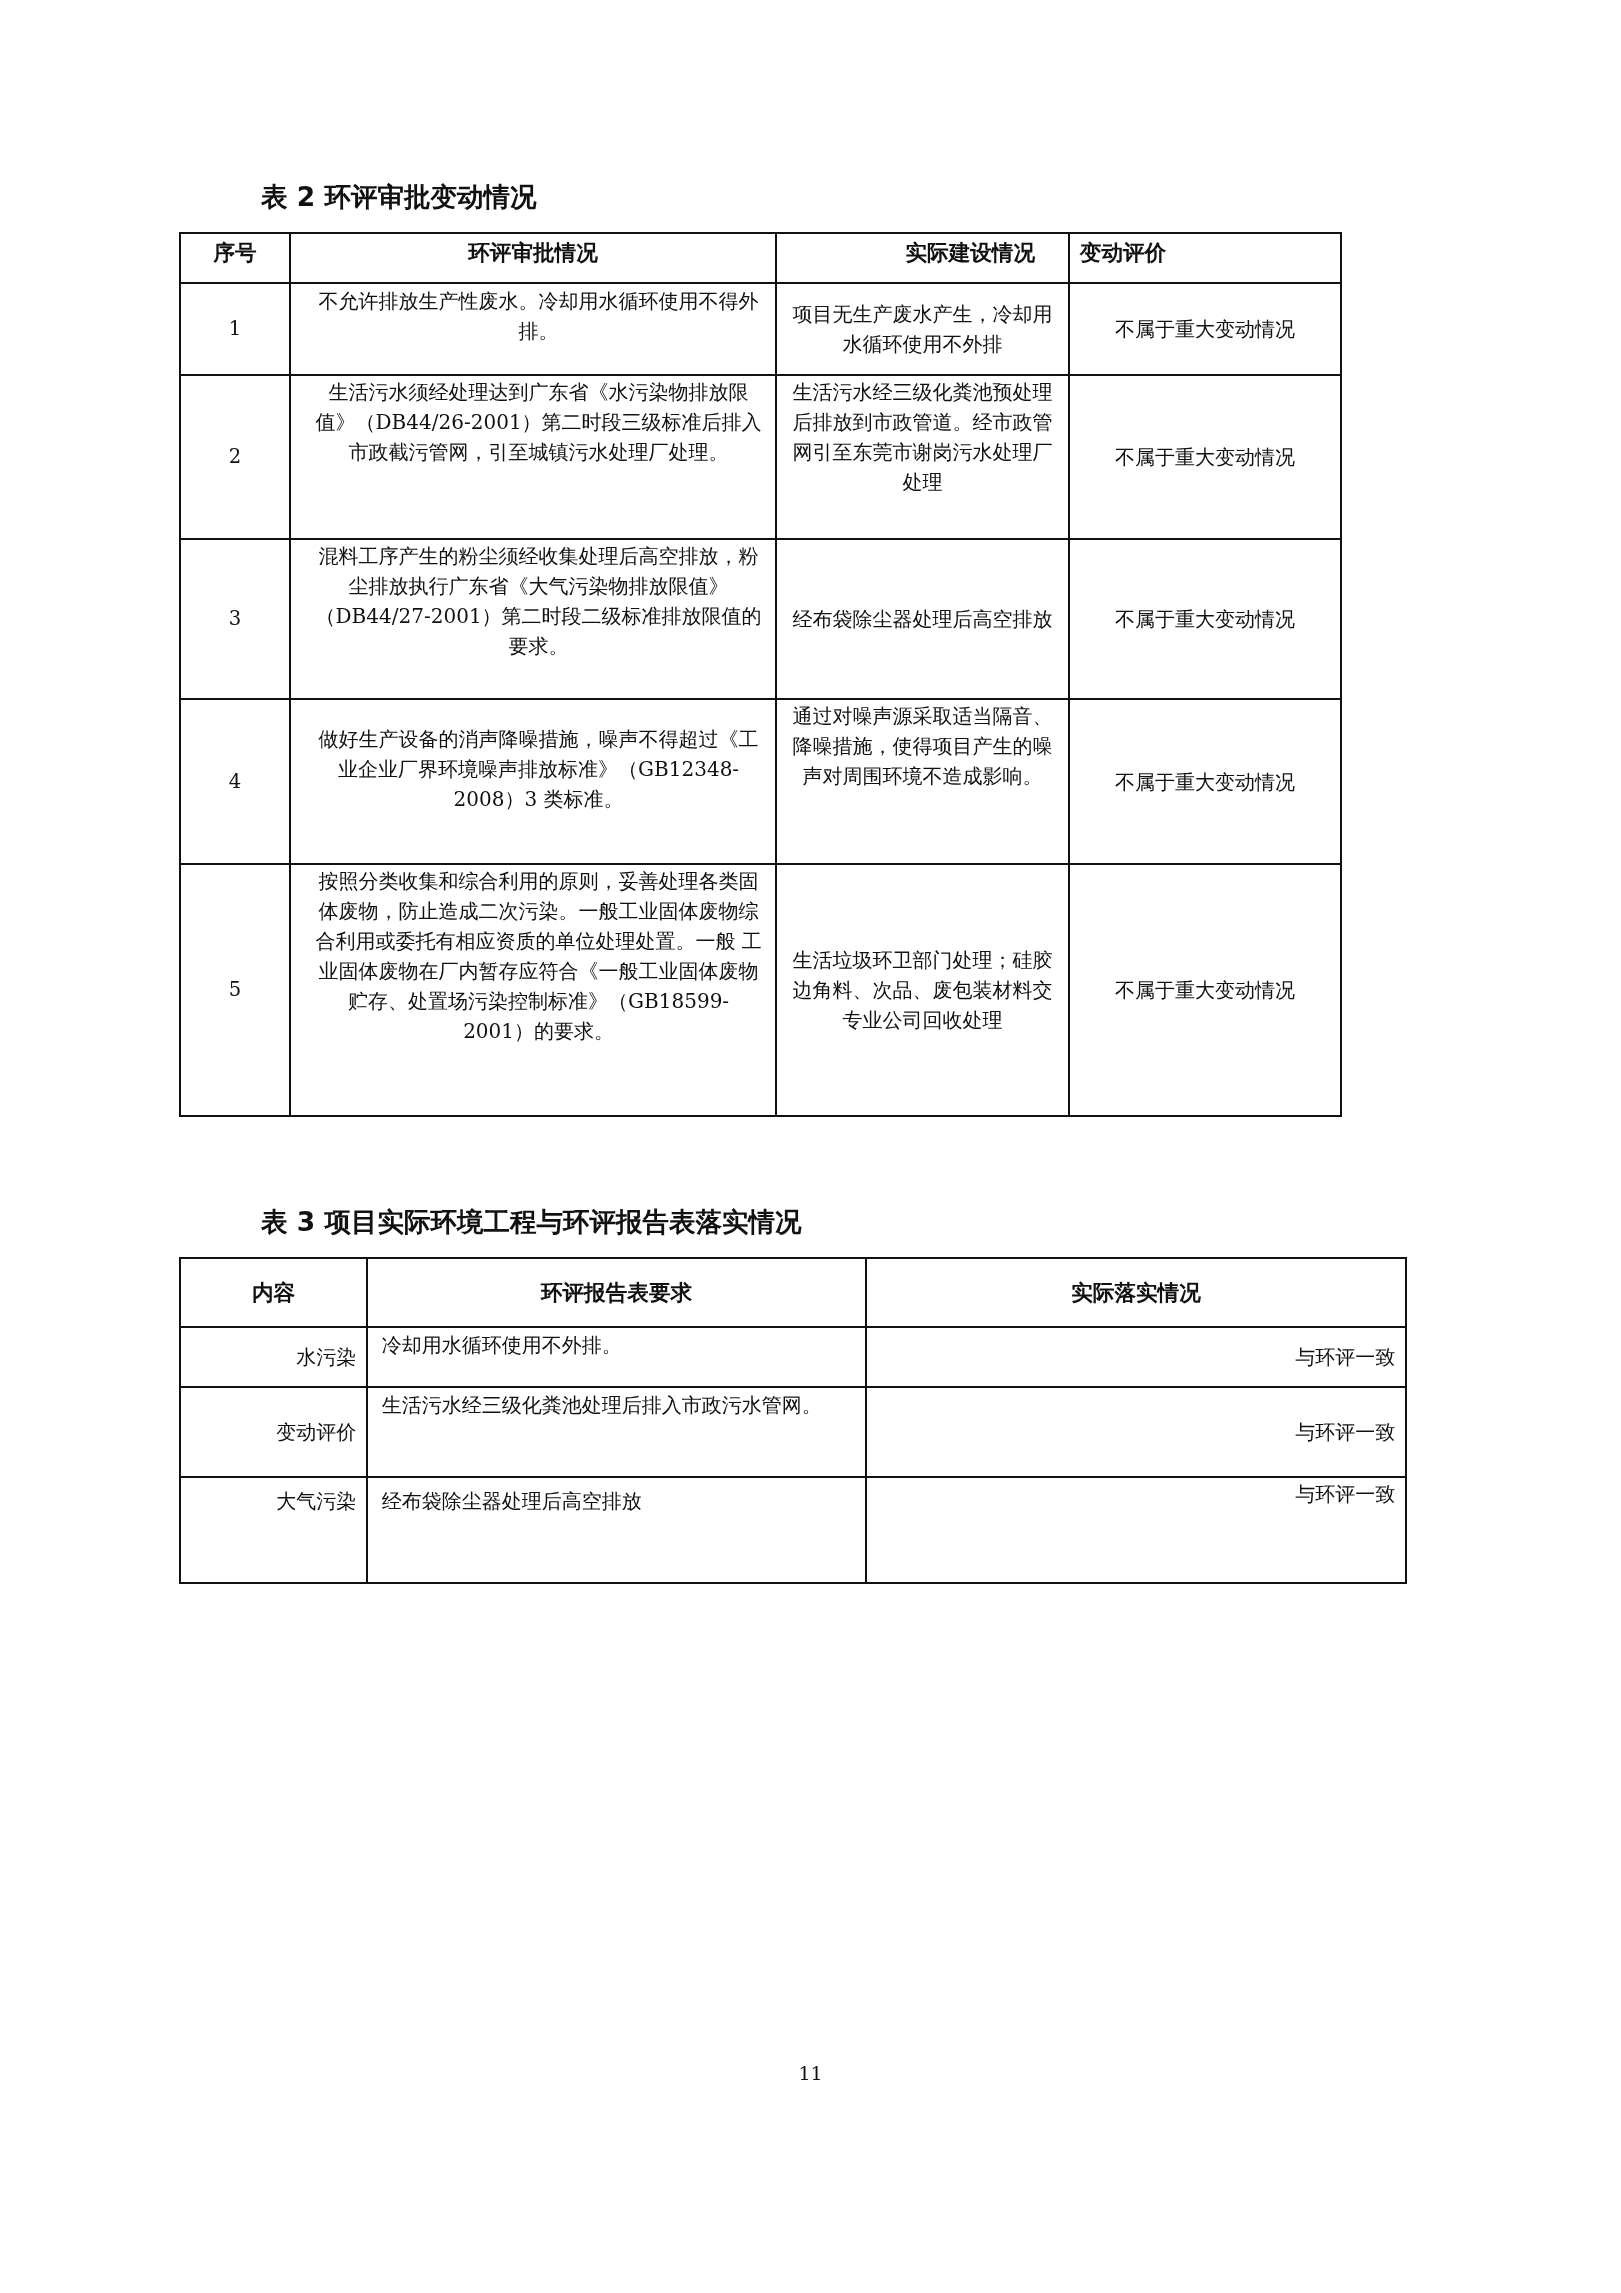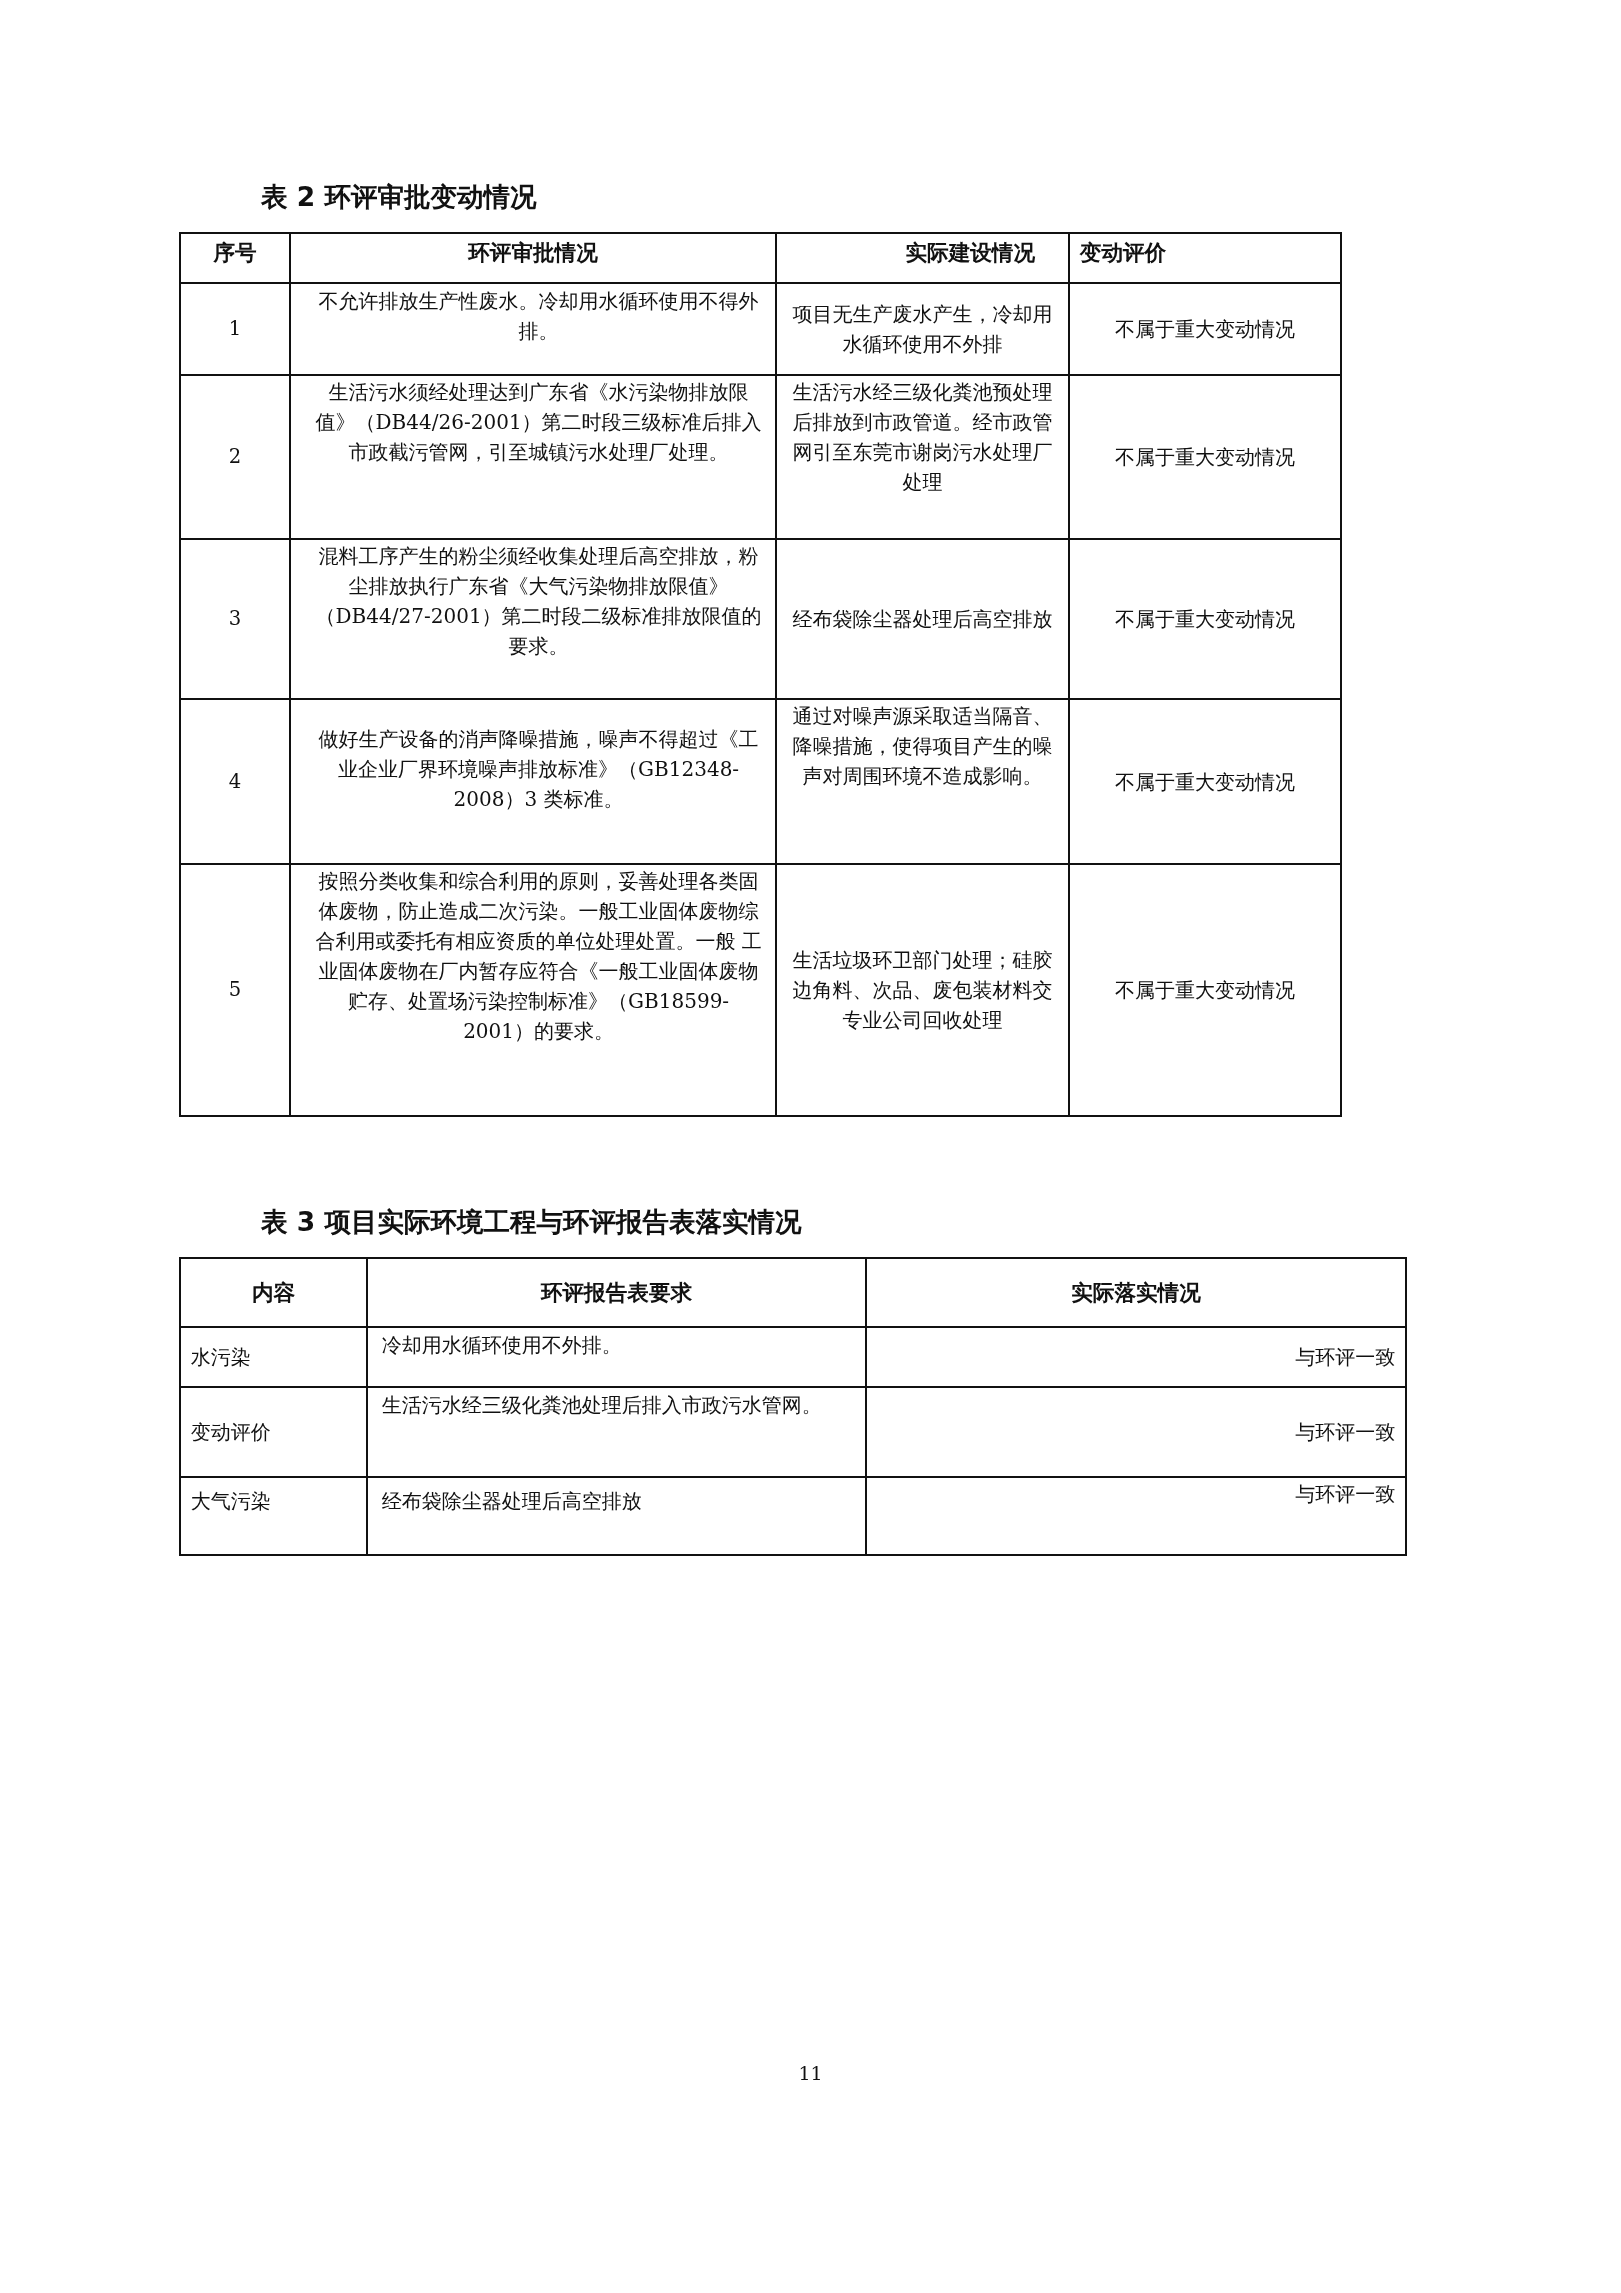--- a/index.html
+++ b/index.html
@@ -73,23 +73,23 @@
     #table2 td.eval { text-align: center; }
 
     
     #table3 { left: 179px; top: 1257px; width: 1226px; }
     #table3 col.c1 { width: 187px; }
     #table3 col.c2 { width: 499px; }
     #table3 col.c3 { width: 540px; }
     #table3 tr.hdr { height: 69px; }
     #table3 tr.t1 { height: 60px; }
     #table3 tr.t2 { height: 90px; }
-    #table3 tr.t3 { height: 78px; }
+    #table3 tr.t3 { height: 106px; }
     #table3 tr.t4 { height: 91px; }
-    #table3 td.cat { text-align: left; }
+    #table3 td.cat { text-align: right; }
     #table3 td.req3 { text-align: left; vertical-align: top; padding-top: 2px; padding-left: 13.7px; }
     #table3 td.res { text-align: right; margin-left: 36px; }
     #table3 tr.t1 td.cat, #table3 tr.t1 td.res { vertical-align: middle; }
     #table3 tr.t2 td.cat, #table3 tr.t2 td.res { vertical-align: middle; }
     #table3 tr.t3 td.cat { vertical-align: top; padding-top: 7.8px; }
     #table3 tr.t3 td.req3 { padding-top: 7.8px; }
     #table3 tr.t3 td.res { vertical-align: top; padding-top: 1px; }
     #table3 tr.t4 td.cat { vertical-align: top; padding-top: 7.8px; }
     #table3 tr.t4 td.res { vertical-align: top; padding-top: 7.8px; }
 

